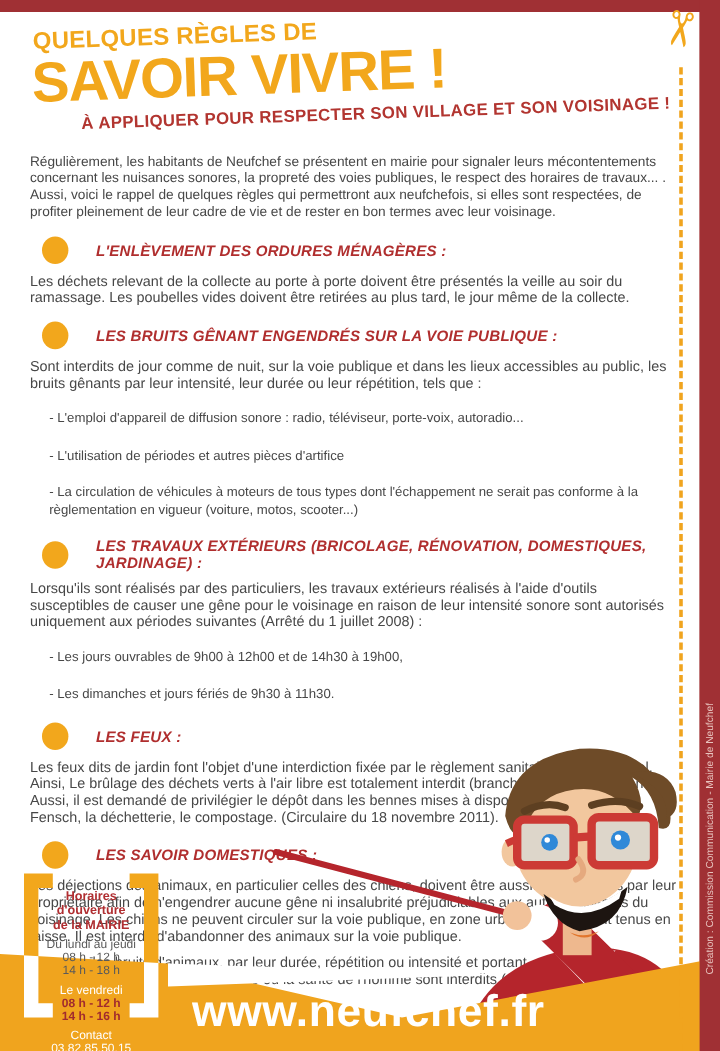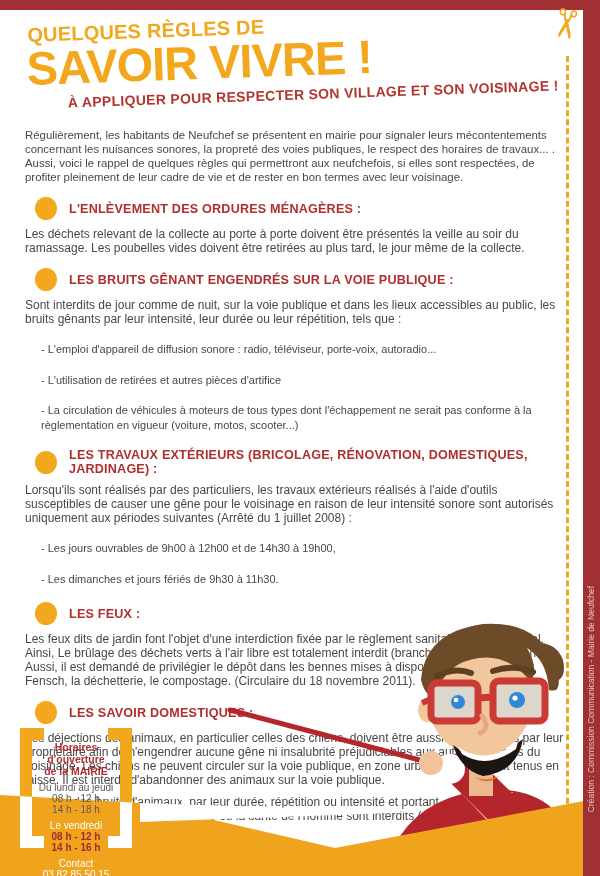--- a/index.html
+++ b/index.html
@@ -10,21 +10,21 @@
 
   
   .header{transform:rotate(-2deg);transform-origin:left top;margin-top:6px;}
   .kicker{color:#f2a71c;font-weight:800;font-size:20px;letter-spacing:.2px;margin-left:2px;}
   .big-title{color:#f2a71c;font-weight:800;font-size:47px;letter-spacing:-1px;line-height:1;margin-top:-2px;}
   .subtitle{color:#b23530;font-weight:800;font-size:14px;letter-spacing:.3px;margin:4px 0 0 40px;}
 
   
   .intro{color:#474747;font-size:11.4px;line-height:14px;margin-top:16px;max-width:545px;}
   .section{margin-top:0;}
-  .sec-head{display:flex;align-items:center;gap:12px;margin:13px 0 7px 10px;}
+  .sec-head{display:flex;align-items:center;gap:23px;margin:13px 0 7px 10px;font-style:italic;}
   .dot{width:22px;height:23px;border-radius:50%;background:#f2a71c;flex:0 0 auto;}
   .sec-title{color:#b02e2e;font-weight:800;font-size:12.6px;margin:0;letter-spacing:.2px;}
   .para{color:#474747;font-size:12px;line-height:14px;margin:0 0 8px 0;max-width:545px;}
   .bullet-line{color:#474747;font-size:11px;line-height:14.5px;margin:16px;max-width:545px;}
   .section:nth-child(5) .para:nth-of-type(2){max-width:445px;}
   .section:nth-child(6) .para{max-width:395px;}
 
   
   .red-strip{position:absolute;right:0;top:0;width:17px;height:876px;background:#a03034;z-index:7;}
   .credit-vert{position:absolute;left:441px;top:691px;width:300px;height:16px;
@@ -73,21 +73,21 @@
             </div>
             <p class="para">Les déchets relevant de la collecte au porte à porte doivent être présentés la veille au soir du ramassage. Les poubelles vides doivent être retirées au plus tard, le jour même de la collecte.</p>
           </div>
           <div class="section">
             <div class="sec-head">
               <span class="dot"></span>
               <h3 class="sec-title">LES BRUITS GÊNANT ENGENDRÉS SUR LA VOIE PUBLIQUE :</h3>
             </div>
             <p class="para">Sont interdits de jour comme de nuit, sur la voie publique et dans les lieux accessibles au public, les bruits gênants par leur intensité, leur durée ou leur répétition, tels que :</p>
             <p class="bullet-line">- L'emploi d'appareil de diffusion sonore : radio, téléviseur, porte-voix, autoradio...</p>
-            <p class="bullet-line">- L'utilisation de retirées et autres pièces d'artifice</p>
+            <p class="bullet-line">- L'utilisation de périodes et autres pièces d'artifice</p>
             <p class="bullet-line">- La circulation de véhicules à moteurs de tous types dont l'échappement ne serait pas conforme à la règlementation en vigueur (voiture, motos, scooter...)</p>
           </div>
           <div class="section">
             <div class="sec-head">
               <span class="dot"></span>
               <h3 class="sec-title">LES TRAVAUX EXTÉRIEURS (BRICOLAGE, RÉNOVATION, DOMESTIQUES, JARDINAGE) :</h3>
             </div>
             <p class="para">Lorsqu'ils sont réalisés par des particuliers, les travaux extérieurs réalisés à l'aide d'outils susceptibles de causer une gêne pour le voisinage en raison de leur intensité sonore sont autorisés uniquement aux périodes suivantes (Arrêté du 1 juillet 2008) :</p>
             <p class="bullet-line">- Les jours ouvrables de 9h00 à 12h00 et de 14h30 à 19h00,</p>
             <p class="bullet-line">- Les dimanches et jours fériés de 9h30 à 11h30.</p>
@@ -189,18 +189,19 @@
       <div class="sl-gray">08 h - 12 h</div>
       <div class="sl-gray">14 h - 18 h</div>
       <div class="sl-white gap">Le vendredi</div>
       <div class="sl-darkred">08 h - 12 h</div>
       <div class="sl-darkred">14 h - 16 h</div>
       <div class="sl-white gap">Contact</div>
       <div class="sl-white">03.82.85.50.15</div>
     </div>
 
   <div class="fb-line">Page Facebook : Mairie de Neufchef</div>
+  <div class="site">www.neufchef.fr</div>
 
   <div class="red-strip"></div>
   <div class="credit-vert">Création : Commission Communication - Mairie de Neufchef</div>
   <div class="cutline"></div>
   <div class="scissors">✂</div>
 </div>
 
 </body></html>

